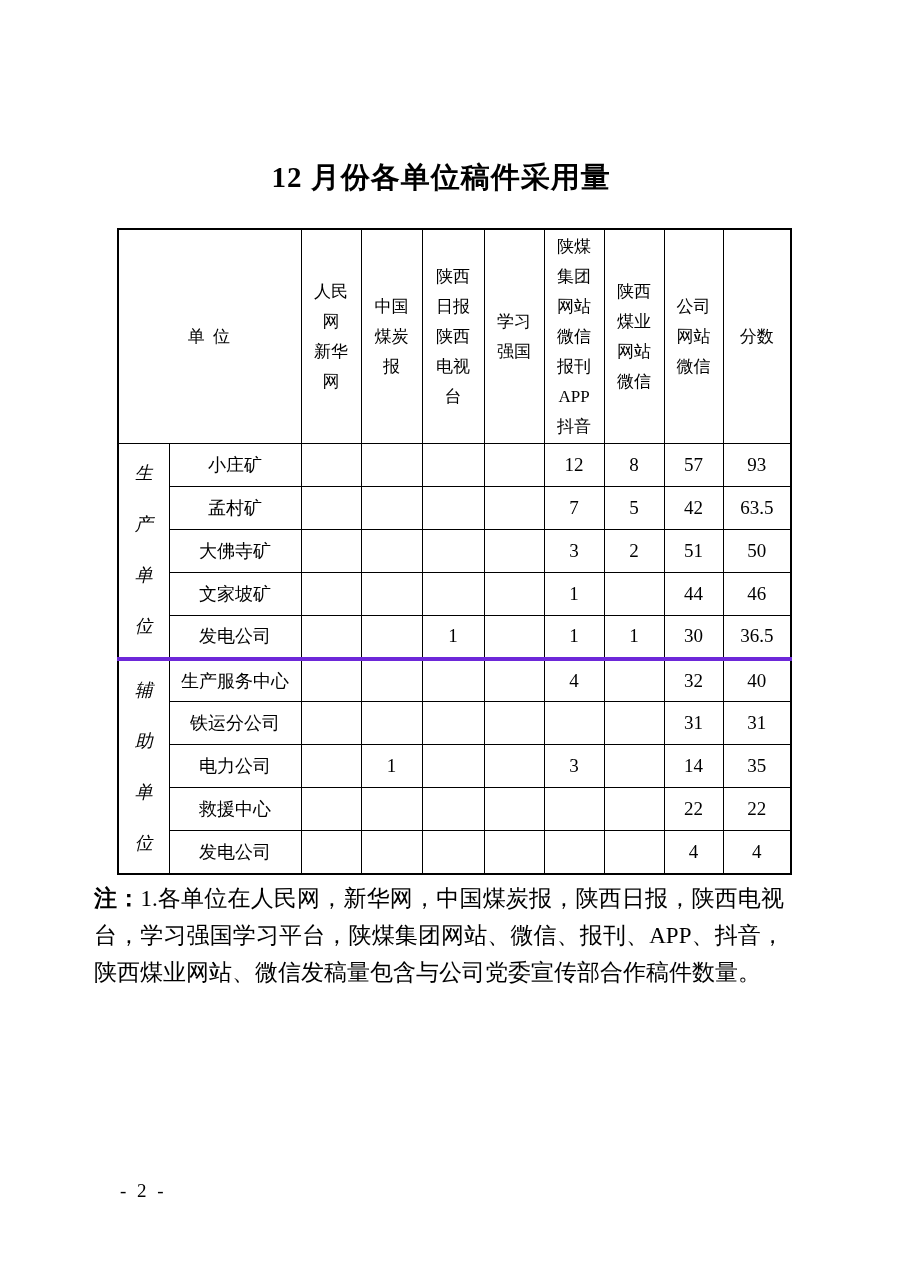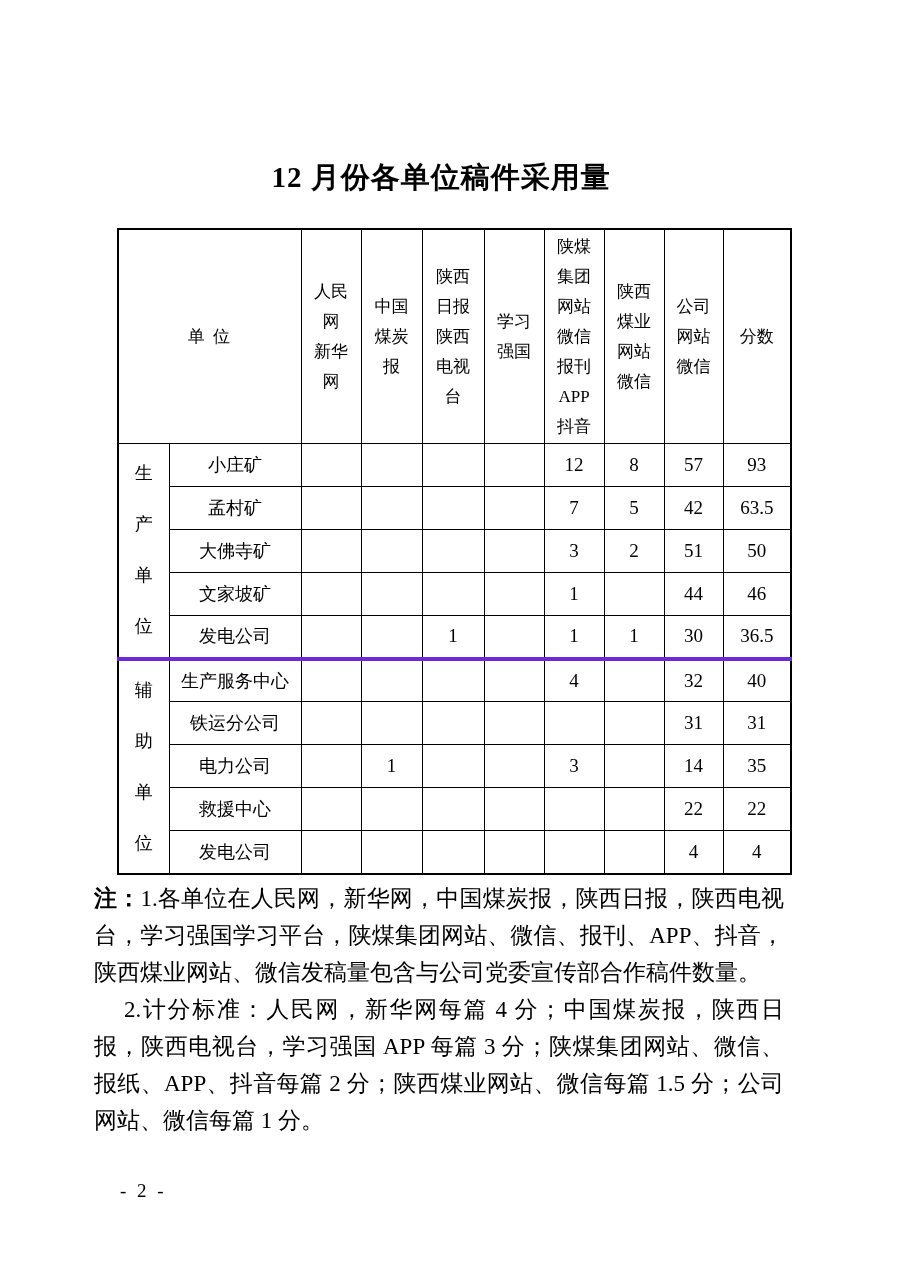--- a/index.html
+++ b/index.html
@@ -44,20 +44,21 @@
     white-space:pre-line;
     text-align:center;
   }
   tbody tr { height:43px; }
   td.grp-cell { font-size:18px; }
   .vgrp {
     display:inline-block;
     width:19px;
     line-height:51px;
     text-align:center;
+    font-style:italic;
   }
   td.name { font-size:18px; }
   td.val { font-size:19px; }
   tr.grp-start td { border-top:4px solid #6d28d9; }
   .notes {
     position:absolute;
     top:880px; left:94px; width:690px;
     font-size:23px;
     line-height:37px;
     text-align:justify;
@@ -215,16 +216,15 @@
       <td class="val"></td>
       <td class="val"></td>
       <td class="val">4</td>
       <td class="val">4</td>
     </tr>
   </tbody>
 </table>
 
 <div class="notes">
   <p><span class="note-label">注：</span><span>1.各单位在人民网，新华网，中国煤炭报，陕西日报，陕西电视台，学习强国学习平台，陕煤集团网站、微信、报刊、APP、抖音，陕西煤业网站、微信发稿量包含与公司党委宣传部合作稿件数量。</span></p>
-  <p class="indent"><span>2.计分标准：人民网，新华网每篇 4 分；中国煤炭报，陕西日报，陕西电视台，学习强国 APP 每篇 3 分；陕煤集团网站、微信、报纸、APP、抖音每篇 2 分；陕西煤业网站、微信每篇 1.5 分；公司网站、微信每篇 1 分。</span></p>
 </div>
 
 <div class="page-number">- 2 -</div>
 
 </body></html>

